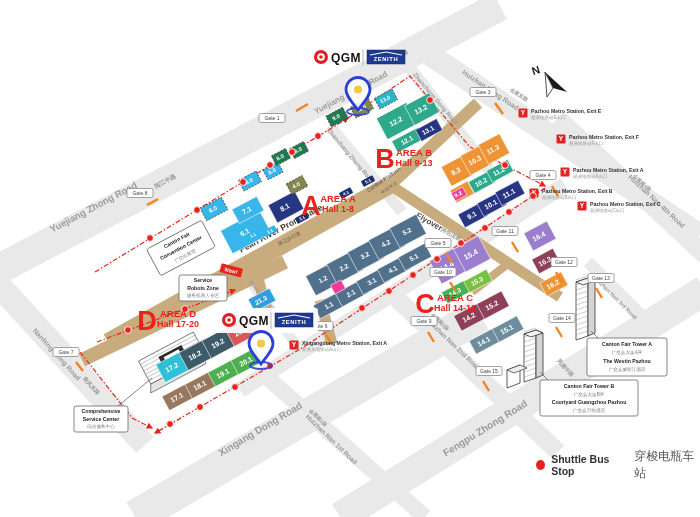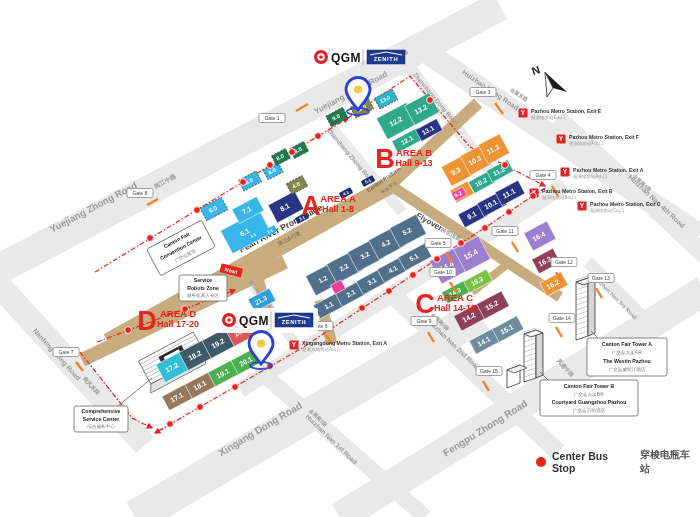--- a/index.html
+++ b/index.html
@@ -2,21 +2,21 @@
 <html><head>
 <meta charset="utf-8">
 <style>
   html,body{margin:0;padding:0;background:#fff;}
   .stage{position:relative;width:700px;height:517px;background:#ffffff;overflow:hidden;
          font-family:"Liberation Sans",sans-serif;}
   svg text{font-family:"Liberation Sans",sans-serif;}
   .legend{position:absolute;left:536px;top:448px;display:flex;align-items:center;gap:6px;
           font-size:10.5px;color:#333;font-weight:bold;}
   .legend .dot{width:10px;height:10px;border-radius:50%;background:#e8231d;display:inline-block;}
-  .legend .cn{font-size:10px;color:#555;font-weight:bold;}
+  .legend .cn{font-size:12px;color:#555;font-weight:normal;}
 </style>
 </head>
 <body>
 
 <div class="stage">
   <svg id="map" width="700" height="517" viewBox="0 0 700 517">
       <defs>
         <marker id="arrow" viewBox="0 0 10 10" refX="8" refY="5" markerWidth="5.5" markerHeight="5.5" orient="auto-start-reverse">
           <path d="M0,0 L10,5 L0,10 z" fill="#e8231d"></path>
         </marker>
@@ -623,16 +623,16 @@
         </g>
       </g>
       <g>
         <text x="537" y="74" text-anchor="middle" font-size="11" fill="#222" font-weight="bold" transform="rotate(-18 537 74)">N</text>
         <polygon points="545,72 567,92 553,88" fill="#1a1a1a"></polygon>
         <polygon points="545,72 553,88 547,97" fill="#fff" stroke="#222" stroke-width="0.8"></polygon>
       </g>
     </svg>
   <div class="legend">
     <span class="dot"></span>
-    <span>Center Bus Stop</span>
+    <span>Shuttle Bus Stop</span>
     <span class="cn">穿梭电瓶车站</span>
   </div>
 </div>
 
 </body></html>

